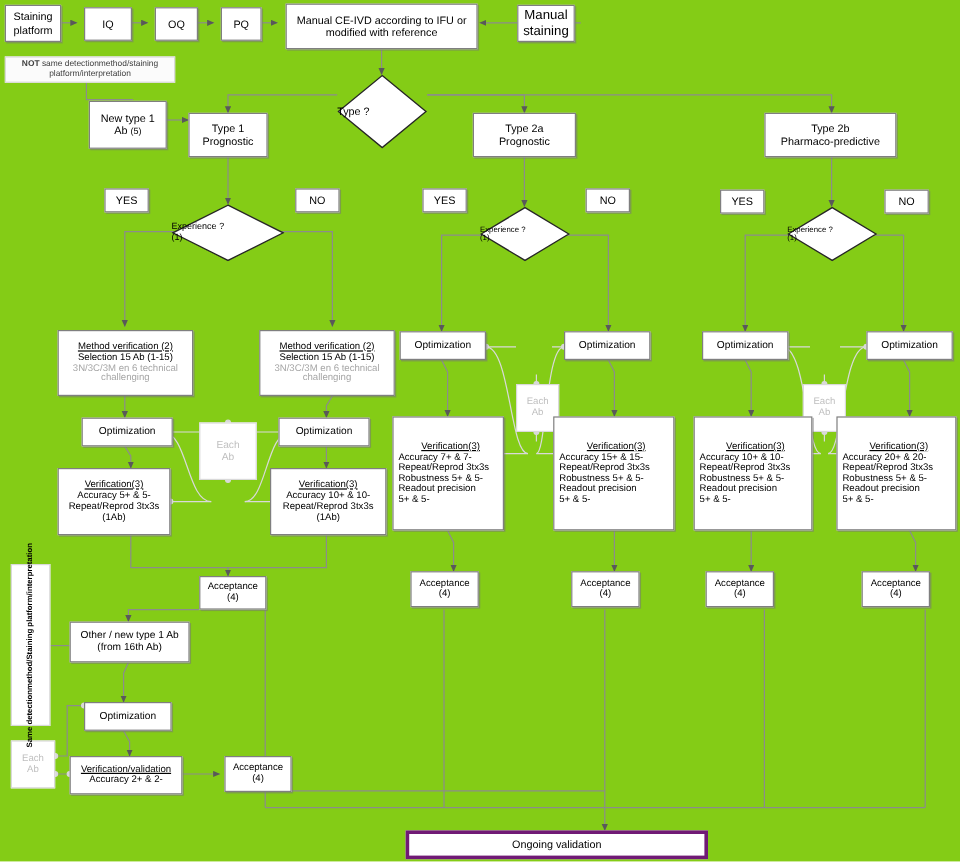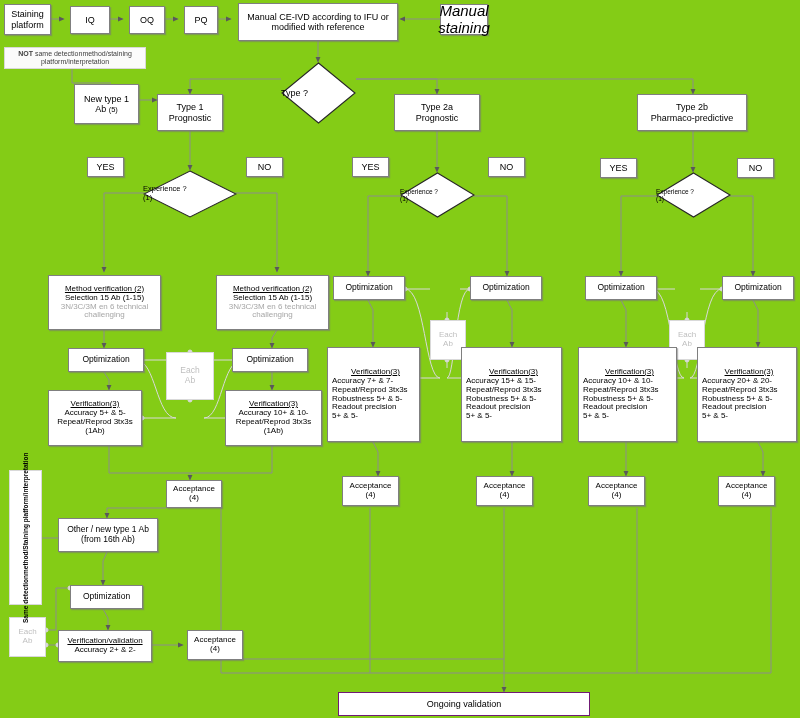--- a/index.html
+++ b/index.html
@@ -178,21 +178,21 @@
 
   <div class="node shadow" style="left:184px;top:6px;width:34px;height:28px;font-size:9px;text-align:center;">
     <span class="ln">PQ</span>
   </div>
 
   <div class="node shadow" style="left:238px;top:3px;width:160px;height:38px;font-size:9px;">
     <span class="ln">Manual CE-IVD according to IFU or</span>
     <span class="ln">modified  with reference</span>
   </div>
 
-  <div class="node shadow" style="left:440px;top:4px;width:48px;height:31px;font-size:15px;font-style:italic;">
+  <div class="node shadow" style="left:431px;top:4px;width:48px;height:31px;font-size:11px;">
     <span class="ln">Manual</span>
     <span class="ln">staining</span>
   </div>
 
   <div class="notebox" style="left:4px;top:47px;width:142px;height:22px;font-size:7px;">
     <span class="ln"><b>NOT</b><span> same detectionmethod/staining</span></span>
     <span class="ln">platform/interpretation</span>
   </div>
 
   <div class="diamond" style="left:281px;top:62px;width:75px;height:62px;">
@@ -421,17 +421,17 @@
   <div class="node shadow" style="left:58px;top:630px;width:94px;height:32px;font-size:8px;">
     <span class="ln u">Verification/validation</span>
     <span class="ln">Accuracy 2+ &amp; 2-</span>
   </div>
 
   <div class="node shadow" style="left:187px;top:630px;width:56px;height:30px;font-size:8px;">
     <span class="ln">Acceptance</span>
     <span class="ln">(4)</span>
     </div>
 
-  <div class="node" style="left:338px;top:692px;width:252px;height:24px;font-size:9px;border:1px solid #701a75;">
+  <div class="node" style="left:338px;top:692px;width:252px;height:24px;font-size:9px;border:3px solid #701a75;">
     <span class="ln">Ongoing validation</span>
   </div>
 
 </div>
 
 </body></html>

